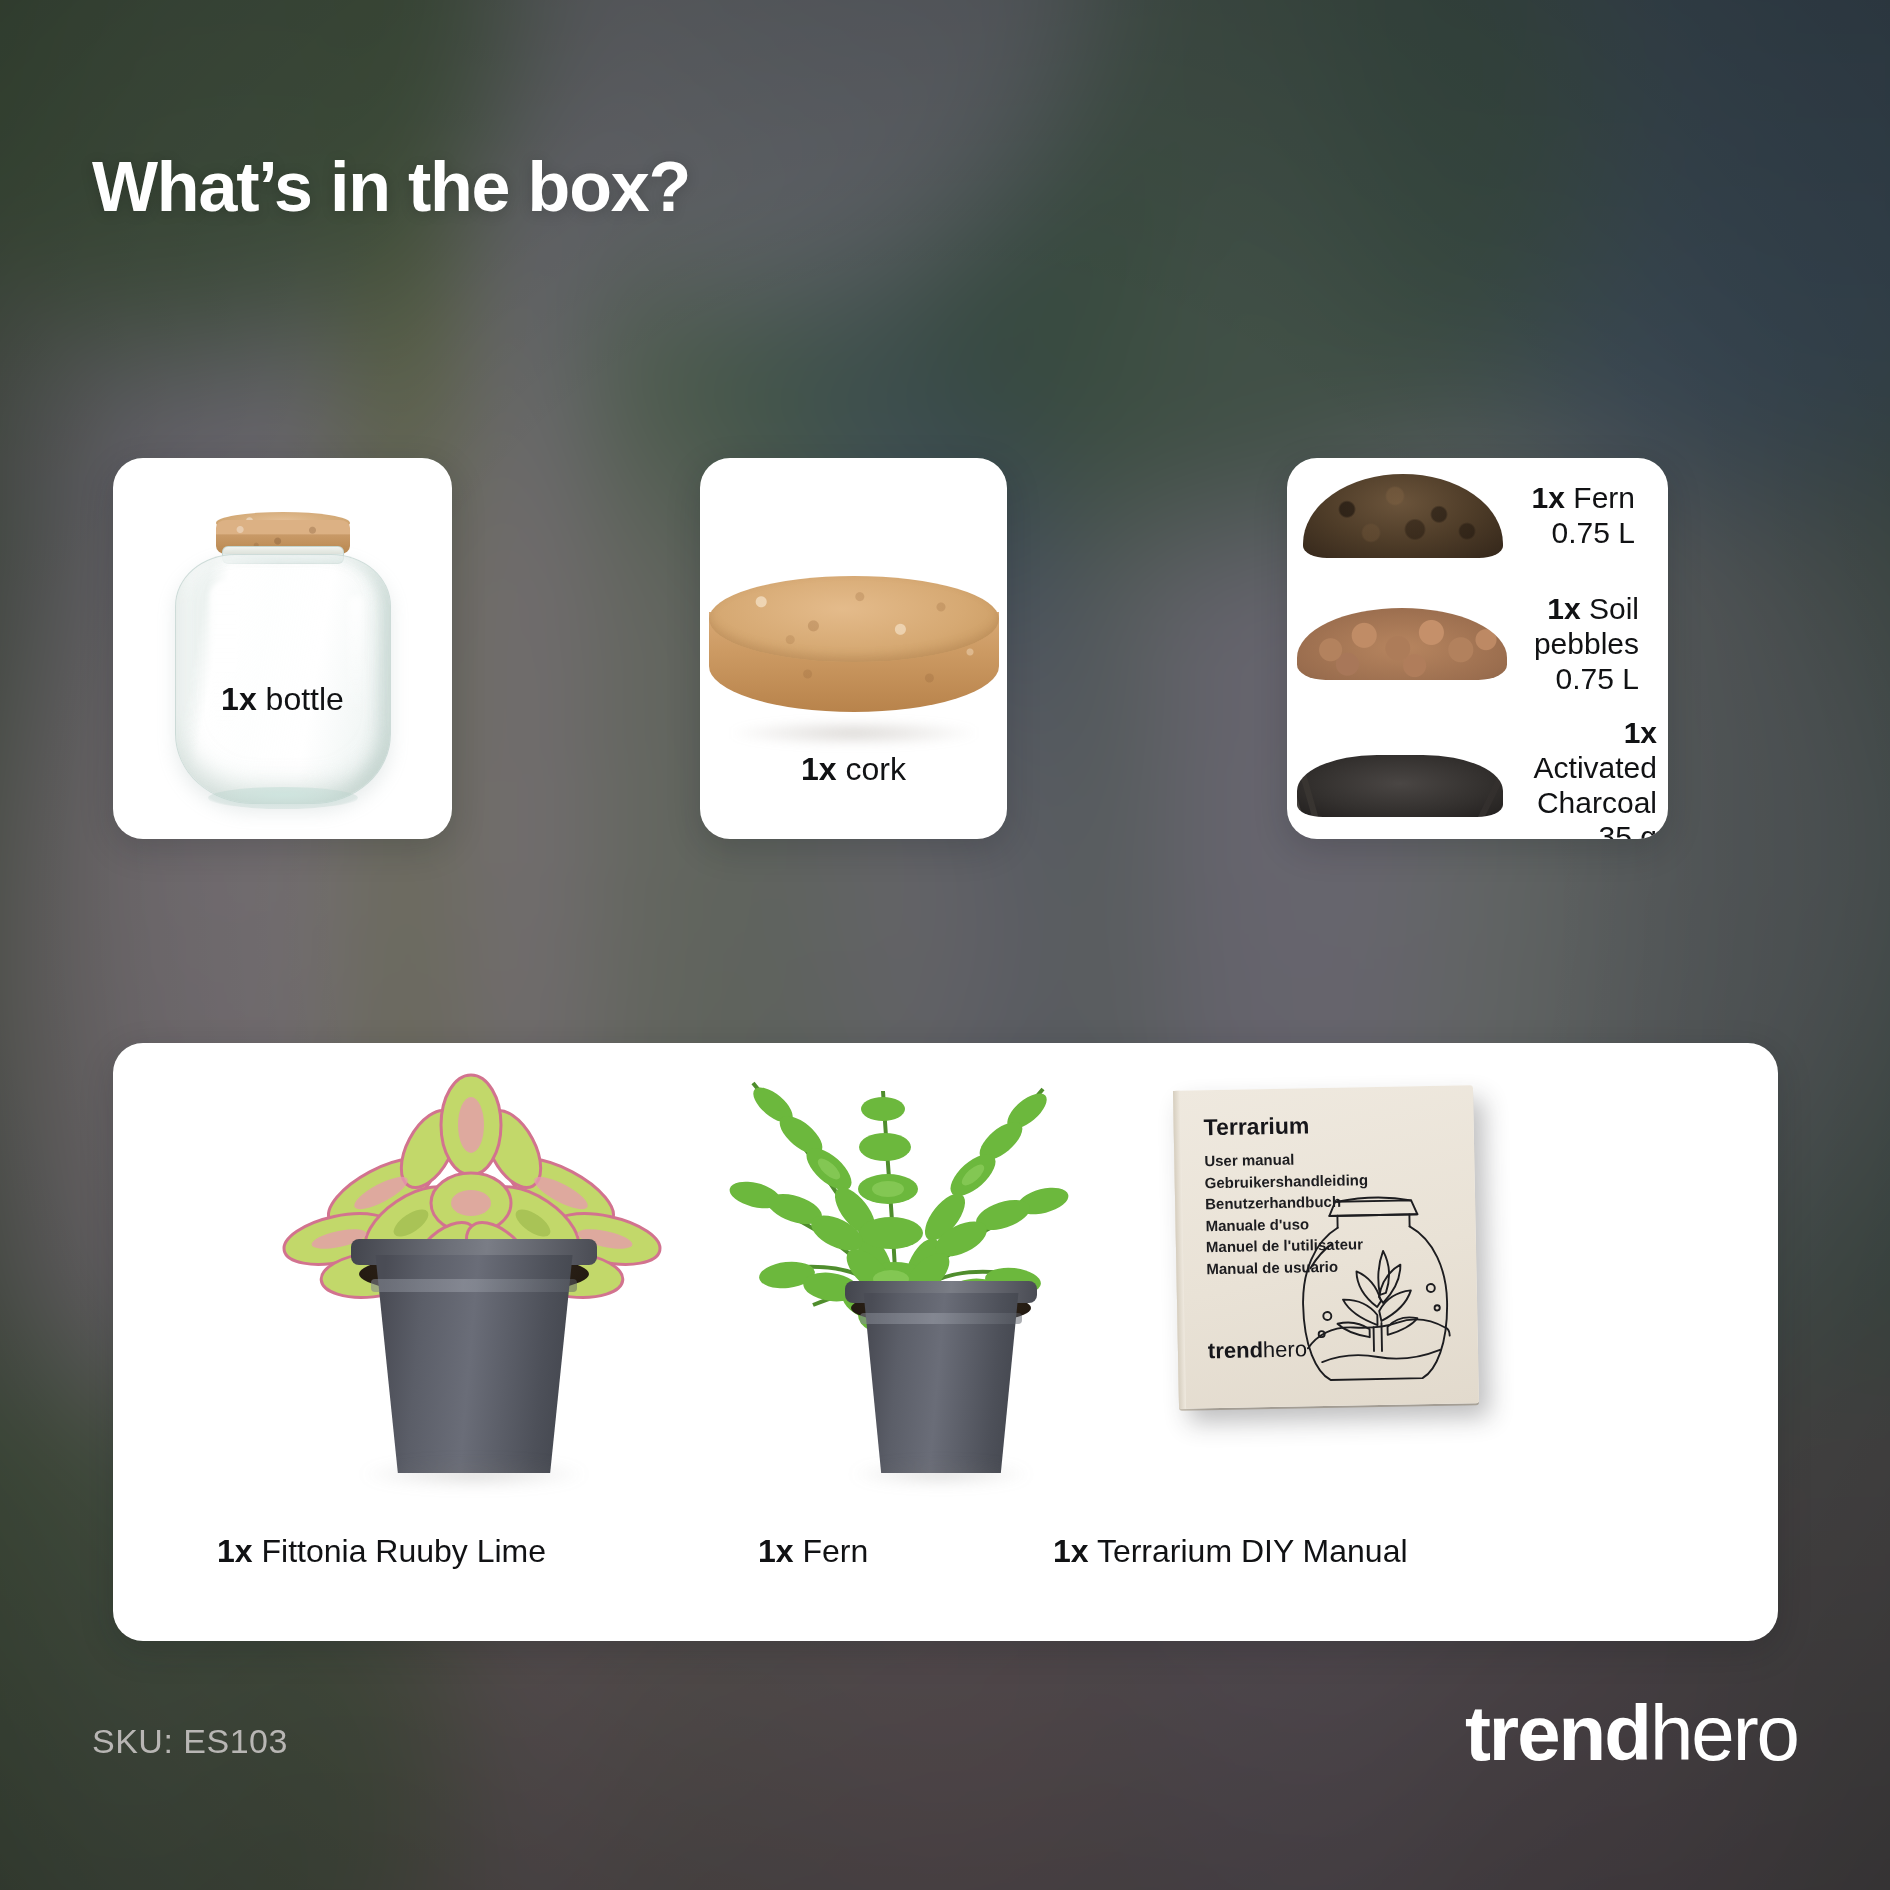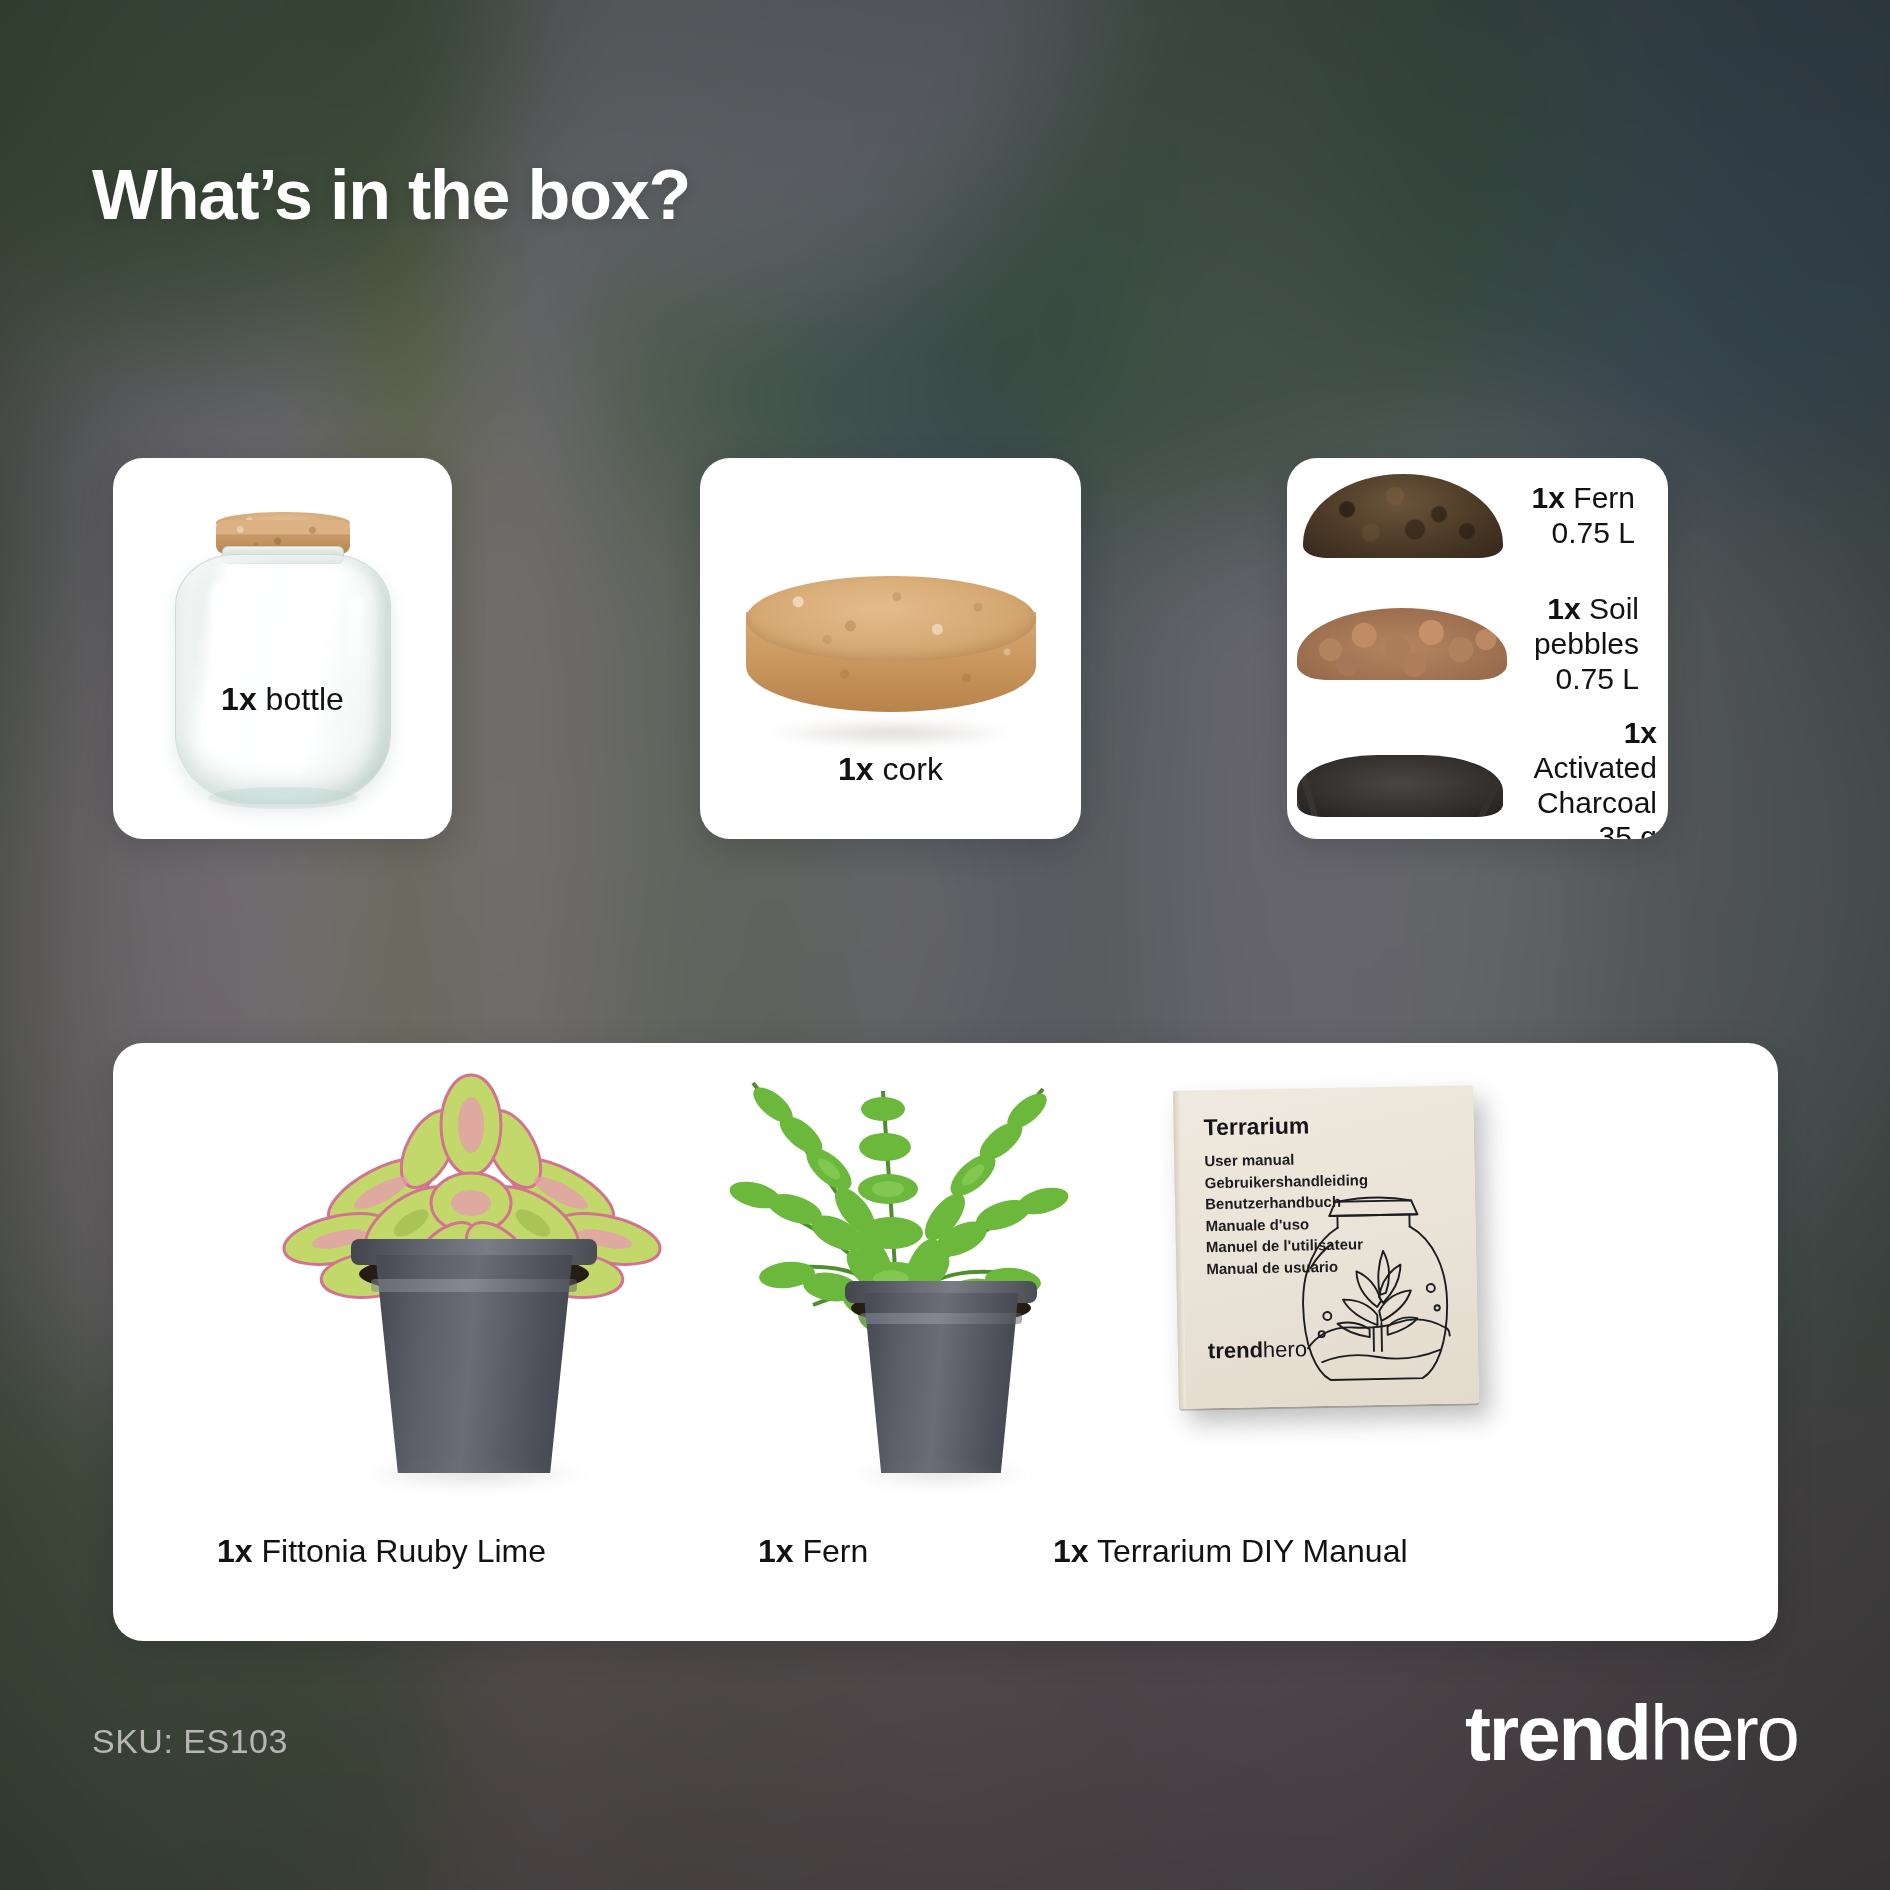--- a/index.html
+++ b/index.html
@@ -39,34 +39,34 @@
         rgba(90,88,92,.0) 45%, rgba(72,66,66,.12) 72%, rgba(48,46,48,.34) 100%);
   }
   #bg .blurwrap{position:absolute;inset:0;filter:blur(46px);}
   #vig{position:absolute;inset:0;
        background:radial-gradient(ellipse at 50% 48%, rgba(0,0,0,0) 45%, rgba(0,0,0,.22) 100%);}
 
   
   #page{position:absolute;inset:0;}
 
   #title{
-    position:absolute;left:92px;top:160px;
+    position:absolute;left:92px;top:152px;
     font-size:70px;font-weight:bold;color:#ffffff;
     letter-spacing:-1.2px;line-height:1;
     text-shadow:0 2px 14px rgba(0,0,0,.18);
   }
 
   .card{
     position:absolute;background:#ffffff;border-radius:30px;
     box-shadow:0 10px 34px rgba(20,24,28,.20);
     overflow:hidden;
   }
   
   #card-bottle{left:113px;top:458px;width:339px;height:381px;}
-  #card-cork  {left:700px;top:458px;width:381px;height:381px;}
+  #card-cork  {left:700px;top:458px;width:307px;height:381px;}
   #card-subs  {left:1287px;top:458px;width:381px;height:381px;}
   
   #card-plants{left:113px;top:1043px;width:1665px;height:598px;}
 
   .caption{
     position:absolute;color:#111214;font-size:32px;white-space:nowrap;
   }
   .caption b{font-weight:bold;}
   .cap-center{left:50%;transform:translateX(-50%);}
 

